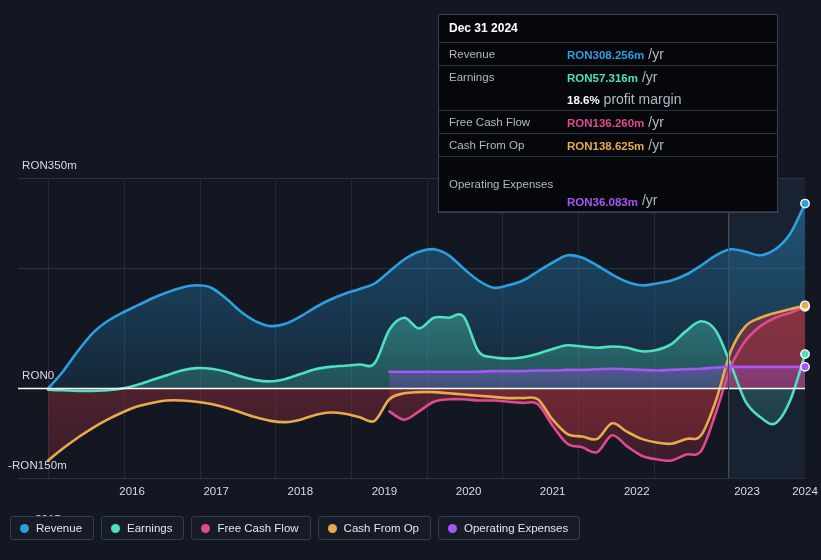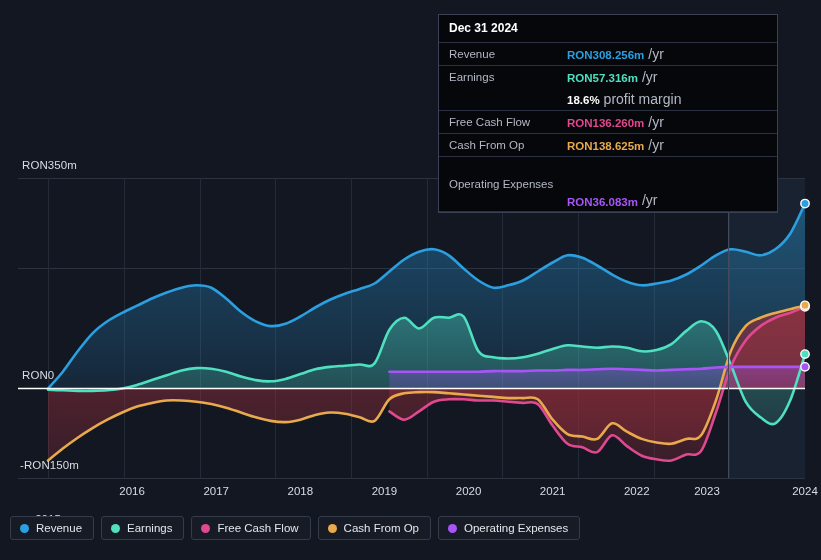--- a/index.html
+++ b/index.html
@@ -31,21 +31,21 @@
   
   .y-axis-label {
     position: absolute;
     font-size: 11.5px;
     color: #d8dce3;
     white-space: nowrap;
     letter-spacing: .1px;
   }
   #y-label-top   { left: 22px; top: 159px; }
   #y-label-zero  { left: 22px; top: 369px; }
-  #y-label-bottom{ left: 20px; top: 459px; }
+  #y-label-bottom{ left: 8px; top: 459px; }
 
   #x-axis {
     position: absolute;
     left: 0;
     top: 485px;
     width: 821px;
     height: 16px;
   }
   .x-tick {
     position: absolute;
@@ -215,21 +215,21 @@
 
   <div id="x-axis">
       <div class="x-tick" style="left: 48px; margin-top: 28px;">2015</div>
       <div class="x-tick" style="left: 132.111px;">2016</div>
       <div class="x-tick" style="left: 216.222px;">2017</div>
       <div class="x-tick" style="left: 300.333px;">2018</div>
       <div class="x-tick" style="left: 384.444px;">2019</div>
       <div class="x-tick" style="left: 468.556px;">2020</div>
       <div class="x-tick" style="left: 552.667px;">2021</div>
       <div class="x-tick" style="left: 636.778px;">2022</div>
-      <div class="x-tick" style="left: 707px;">2023</div>
+      <div class="x-tick" style="left: 747px;">2023</div>
       <div class="x-tick" style="left: 805px;">2024</div>
     </div>
 
   <div id="tooltip">
     <div id="tooltip-date">Dec 31 2024</div>
     <div id="tooltip-rows">
         <div class="tt-row">
           <div class="tt-key">Revenue</div>
           <div style="display: flex; align-items: baseline;">
             <span class="tt-val" style="color: rgb(43, 159, 224);">RON308.256m</span>

